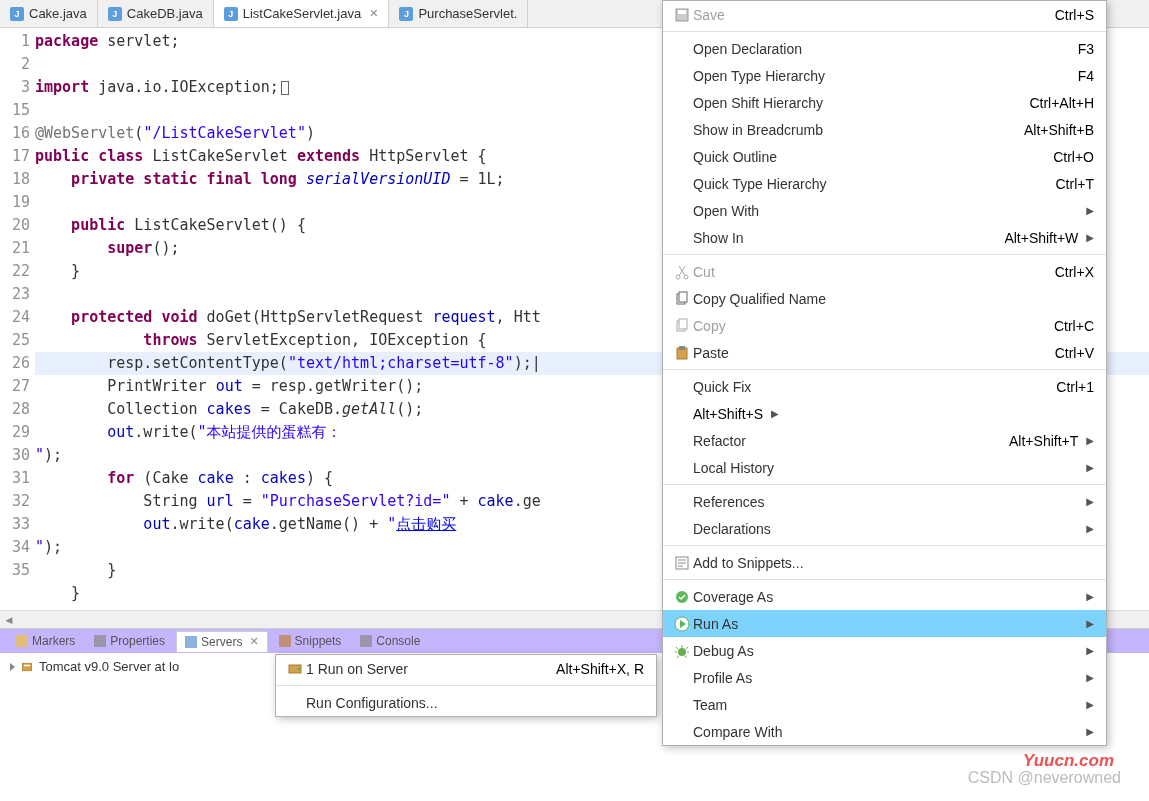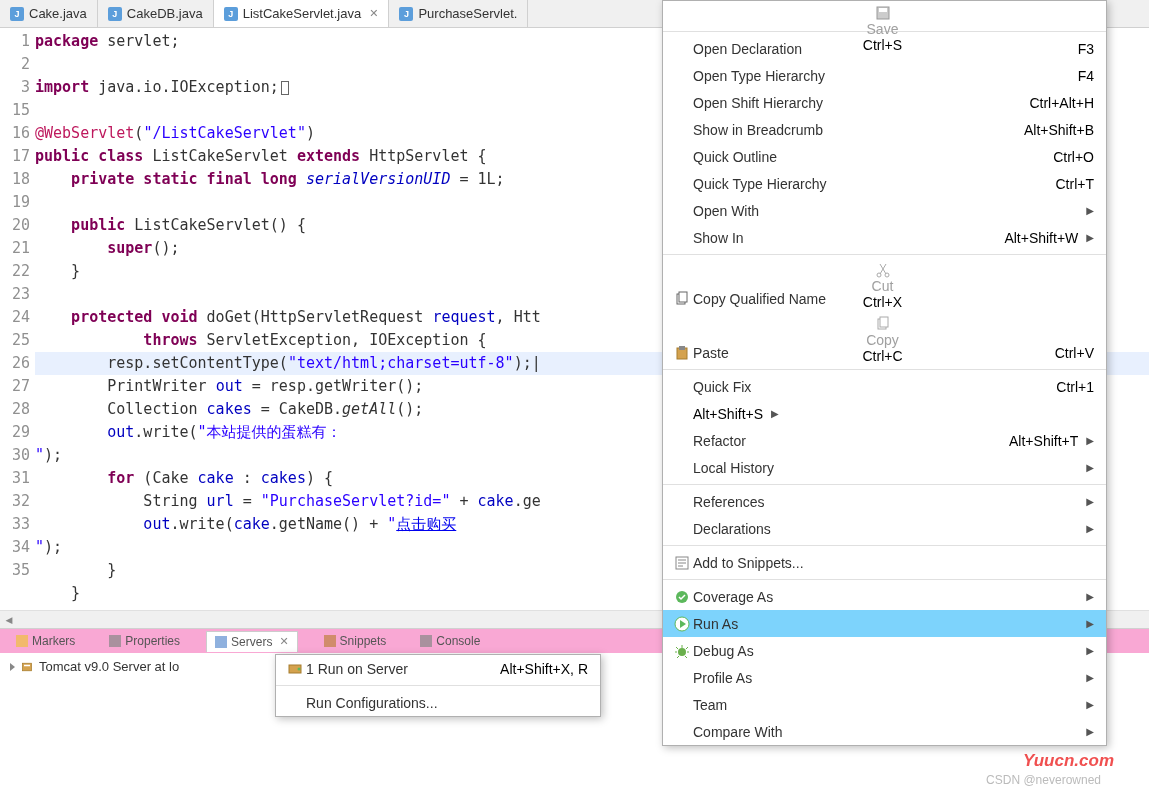--- a/index.html
+++ b/index.html
@@ -8,46 +8,46 @@
 .tab { padding:4px 10px; display:flex; align-items:center; gap:5px; border-right:1px solid #d0d0d0; font-size:13px; color:#333; cursor:pointer; }
 .tab.active { background:#fff; }
 .jicon { width:14px; height:14px; background:#5c9edb; color:#fff; font-size:9px; font-weight:bold; display:flex; align-items:center; justify-content:center; border-radius:2px; }
 .close { color:#888; font-size:11px; margin-left:3px; }
 .editor { display:flex; height:582px; background:#fff; position:relative; }
 .gutter { width:35px; text-align:right; padding-right:5px; color:#909090; font-family:Consolas,monospace; font-size:15px; line-height:23px; padding-top:2px; user-select:none; }
 .code { flex:1; font-family:Consolas,monospace; font-size:15px; line-height:23px; padding-top:2px; white-space:pre; overflow:hidden; }
 .hl { display:block; background:#e8f0fe; }
 .kw { color:#7f0055; font-weight:bold; }
 .str { color:#2a00ff; }
-.ann { color:#be185d; }
+.ann { color:#737373; }
 .fld { color:#0000c0; }
 .fldi { color:#0000c0; font-style:italic; }
 .sm { font-style:italic; }
 .cursor-box { display:inline-block; width:8px; height:14px; border:1px solid #666; vertical-align:middle; margin-left:2px; }
-.bot-tabs { display:flex; background:#f9a8d4; border-top:1px solid #d0d0d0; height:25px; align-items:center; padding-left:8px; gap:18px; }
+.bot-tabs { display:flex; background:#c4b5fd; border-top:1px solid #d0d0d0; height:25px; align-items:center; padding-left:8px; gap:3px; }
 .btab { padding:3px 8px; display:flex; align-items:center; gap:4px; font-size:12px; color:#555; cursor:pointer; }
 .btab.active { background:#fff; border:1px solid #ccc; border-bottom:none; }
 .sicon { width:12px; height:12px; display:inline-block; }
 .servers { padding:6px 10px; font-size:13px; color:#333; }
 .srv-row { display:flex; align-items:center; gap:6px; }
 .tri { display:inline-block; width:0; height:0; border-top:4px solid transparent; border-bottom:4px solid transparent; border-left:5px solid #888; }
 .ctx { position:absolute; background:#fff; border:1px solid #b0b0b0; box-shadow:2px 2px 8px rgba(0,0,0,0.25); z-index:10; font-size:14px; }
 .ctx-main { top:0; right:42px; width:445px; }
-.ctx-sub { top:654px; left:275px; width:326px; }
+.ctx-sub { top:654px; left:275px; width:382px; }
 .ctx-item { display:flex; align-items:center; padding:4px 12px 4px 8px; height:27px; cursor:default; }
-.ctx-item.disabled { color:#a0a0a0;flex-direction:column; }
+.ctx-item.disabled { color:#a0a0a0; }
 .ctx-item.hl { background:#7dd3fc; }
 .ctx-ico { width:22px; display:flex; justify-content:center; font-size:12px; }
 .ctx-lbl { flex:1; }
 .ctx-key { color:#000; font-size:14px; }
 .ctx-arr { margin-left:8px; color:#555; font-size:10px; }
 .ctx-sep { height:1px; background:#e0e0e0; margin:3px 0; }
 .wm { position:absolute; font-family:Arial; pointer-events:none; }
 .wm1 { bottom:30px; right:35px; color:#f05050; font-size:17px; font-style:italic; font-weight:bold; }
-.wm2 { bottom:14px; right:48px; color:#bbb; font-size:12px;margin-top:36px; }
+.wm2 { bottom:14px; right:28px; color:#bbb; font-size:16px;margin-top:36px; }
 .hscroll { height:18px; background:#f0f0f0; border-top:1px solid #e0e0e0; display:flex; align-items:center; }
 .hscroll-btn { width:18px; height:16px; display:flex; align-items:center; justify-content:center; color:#888; font-size:9px; }
 </style>
 </head>
 <body>
 
 <div class="tabs" id="tabs">
     <div class="tab">
       <span class="jicon">J</span>
       <span>Cake.java</span>

